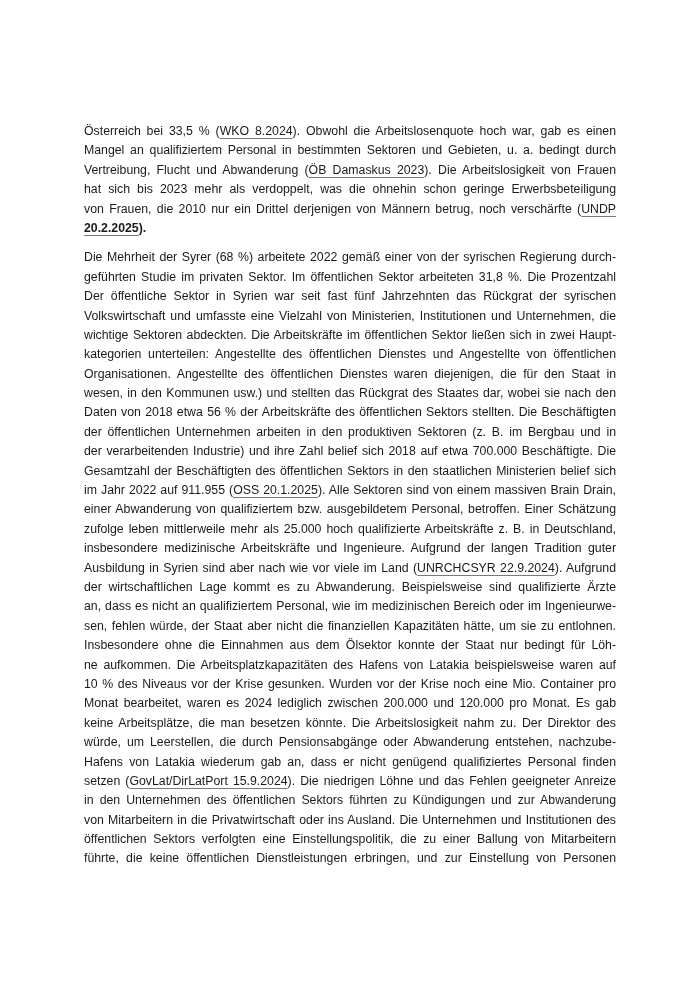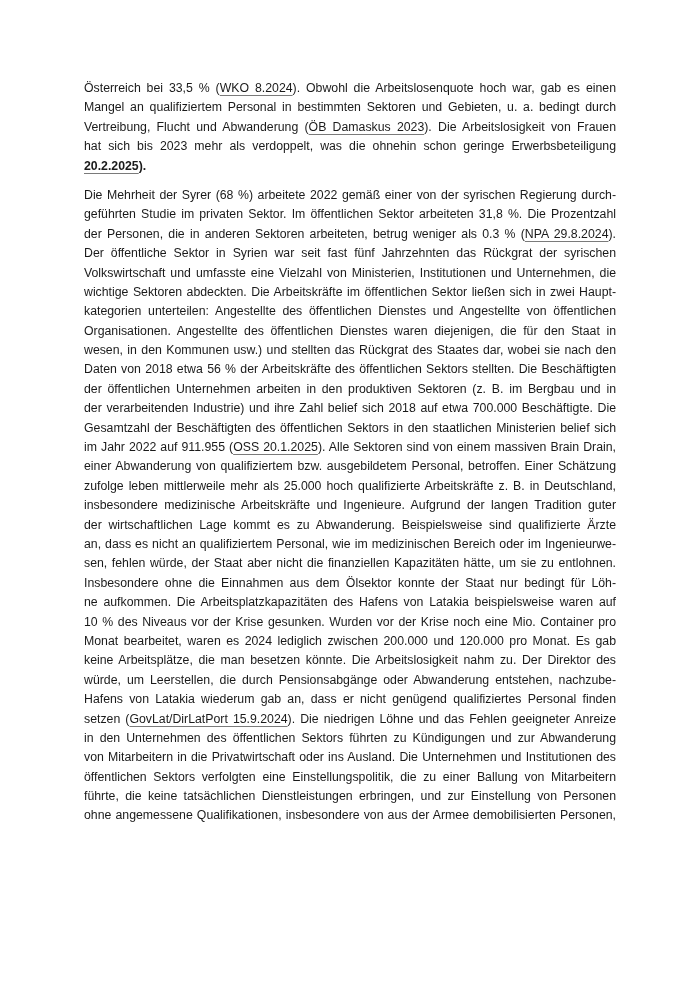--- a/index.html
+++ b/index.html
@@ -7,20 +7,21 @@
     width: 700px; height: 990px;
     background: #ffffff;
     font-family: "Liberation Sans", "DejaVu Sans", sans-serif;
   }
   .page {
     position: relative;
     width: 700px; height: 830px;
     background: var(--bg, #ffffff);
     color: var(--text, #1a1a1a);
     overflow: hidden;
+    margin-top: 43px;
   }
   .body-text {
     position: absolute;
     left: 84px; top: 79px;
     width: 532px;
   }
   .para { margin: 0 0 10px 0; }
   .line {
     height: 19.4px;
     line-height: 19.4px;
@@ -56,52 +57,53 @@
 </head>
 <body>
 
 <div class="page">
   <main class="body-text">
       <div class="para">
         <div class="line">Österreich bei 33,5 % (<span class="cite">WKO 8.2024</span>). Obwohl die Arbeitslosenquote hoch war, gab es einen</div>
         <div class="line">Mangel an qualifiziertem Personal in bestimmten Sektoren und Gebieten, u. a. bedingt durch</div>
         <div class="line">Vertreibung, Flucht und Abwanderung (<span class="cite">ÖB Damaskus 2023</span>). Die Arbeitslosigkeit von Frauen</div>
         <div class="line">hat sich bis 2023 mehr als verdoppelt, was die ohnehin schon geringe Erwerbsbeteiligung</div>
+        <div class="line">von Frauen, die 2010 nur ein Drittel derjenigen von Männern betrug, noch verschärfte (<span class="cite">UNDP</span></div>
         <div class="line noj"><span class="cite">20.2.2025</span>).</div>
       </div>
       <div class="para">
         <div class="line">Die Mehrheit der Syrer (68 %) arbeitete 2022 gemäß einer von der syrischen Regierung durch-</div>
         <div class="line">geführten Studie im privaten Sektor. Im öffentlichen Sektor arbeiteten 31,8 %. Die Prozentzahl</div>
-        <div class="line">der Personen, die in anderen Sektoren arbeiteten, betrug weniger als 0.3 % (<span class="cite">NPA 29.8.2024</span>).</div>
         <div class="line">Der öffentliche Sektor in Syrien war seit fast fünf Jahrzehnten das Rückgrat der syrischen</div>
         <div class="line">Volkswirtschaft und umfasste eine Vielzahl von Ministerien, Institutionen und Unternehmen, die</div>
         <div class="line">wichtige Sektoren abdeckten. Die Arbeitskräfte im öffentlichen Sektor ließen sich in zwei Haupt-</div>
         <div class="line">kategorien unterteilen: Angestellte des öffentlichen Dienstes und Angestellte von öffentlichen</div>
         <div class="line">Organisationen. Angestellte des öffentlichen Dienstes waren diejenigen, die für den Staat in</div>
         <div class="line">wesen, in den Kommunen usw.) und stellten das Rückgrat des Staates dar, wobei sie nach den</div>
         <div class="line">Daten von 2018 etwa 56 % der Arbeitskräfte des öffentlichen Sektors stellten. Die Beschäftigten</div>
         <div class="line">der öffentlichen Unternehmen arbeiten in den produktiven Sektoren (z. B. im Bergbau und in</div>
         <div class="line">der verarbeitenden Industrie) und ihre Zahl belief sich 2018 auf etwa 700.000 Beschäftigte. Die</div>
         <div class="line">Gesamtzahl der Beschäftigten des öffentlichen Sektors in den staatlichen Ministerien belief sich</div>
         <div class="line">im Jahr 2022 auf 911.955 (<span class="cite">OSS 20.1.2025</span>). Alle Sektoren sind von einem massiven Brain Drain,</div>
         <div class="line">einer Abwanderung von qualifiziertem bzw. ausgebildetem Personal, betroffen. Einer Schätzung</div>
         <div class="line">zufolge leben mittlerweile mehr als 25.000 hoch qualifizierte Arbeitskräfte z. B. in Deutschland,</div>
         <div class="line">insbesondere medizinische Arbeitskräfte und Ingenieure. Aufgrund der langen Tradition guter</div>
+        <div class="line">Ausbildung in Syrien sind aber nach wie vor viele im Land (<span class="cite">UNRCHCSYR 22.9.2024</span>). Aufgrund</div>
         <div class="line">der wirtschaftlichen Lage kommt es zu Abwanderung. Beispielsweise sind qualifizierte Ärzte</div>
         <div class="line">an, dass es nicht an qualifiziertem Personal, wie im medizinischen Bereich oder im Ingenieurwe-</div>
         <div class="line">sen, fehlen würde, der Staat aber nicht die finanziellen Kapazitäten hätte, um sie zu entlohnen.</div>
         <div class="line">Insbesondere ohne die Einnahmen aus dem Ölsektor konnte der Staat nur bedingt für Löh-</div>
         <div class="line">ne aufkommen. Die Arbeitsplatzkapazitäten des Hafens von Latakia beispielsweise waren auf</div>
         <div class="line">10 % des Niveaus vor der Krise gesunken. Wurden vor der Krise noch eine Mio. Container pro</div>
         <div class="line">Monat bearbeitet, waren es 2024 lediglich zwischen 200.000 und 120.000 pro Monat. Es gab</div>
         <div class="line">keine Arbeitsplätze, die man besetzen könnte. Die Arbeitslosigkeit nahm zu. Der Direktor des</div>
         <div class="line">würde, um Leerstellen, die durch Pensionsabgänge oder Abwanderung entstehen, nachzube-</div>
         <div class="line">Hafens von Latakia wiederum gab an, dass er nicht genügend qualifiziertes Personal finden</div>
         <div class="line">setzen (<span class="cite">GovLat/DirLatPort 15.9.2024</span>). Die niedrigen Löhne und das Fehlen geeigneter Anreize</div>
         <div class="line">in den Unternehmen des öffentlichen Sektors führten zu Kündigungen und zur Abwanderung</div>
         <div class="line">von Mitarbeitern in die Privatwirtschaft oder ins Ausland. Die Unternehmen und Institutionen des</div>
         <div class="line">öffentlichen Sektors verfolgten eine Einstellungspolitik, die zu einer Ballung von Mitarbeitern</div>
-        <div class="line">führte, die keine tatsächlichen Dienstleistungen erbringen, und zur Einstellung von Personen</div>
+        <div class="line">führte, die keine öffentlichen Dienstleistungen erbringen, und zur Einstellung von Personen</div>
         <div class="line">ohne angemessene Qualifikationen, insbesondere von aus der Armee demobilisierten Personen,</div>
       </div>
     </main>
   <div class="page-number">276</div>
 </div>
 
 </body></html>

